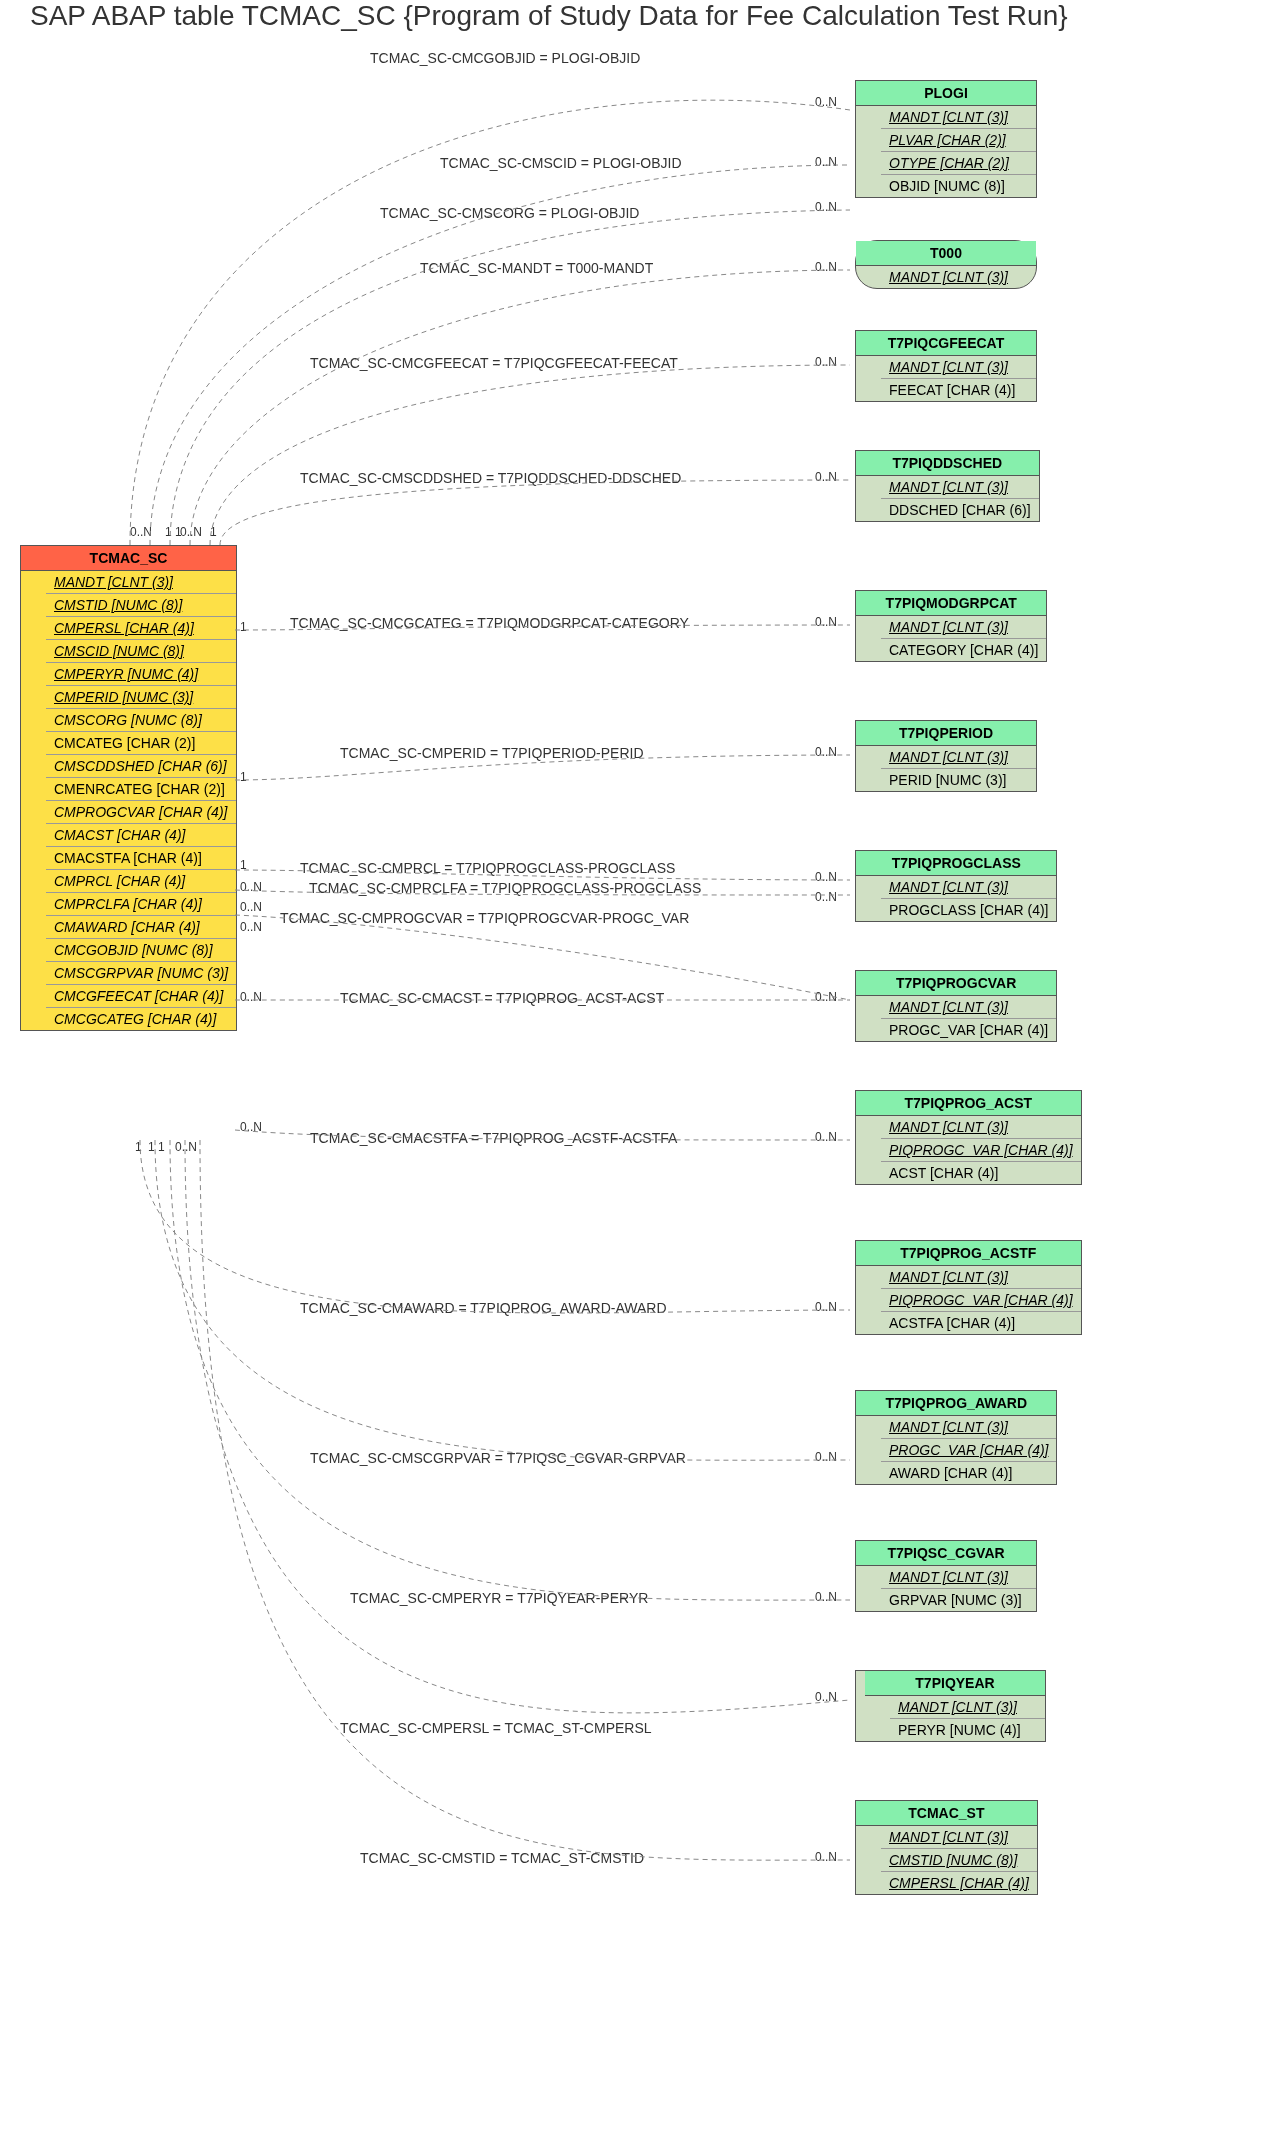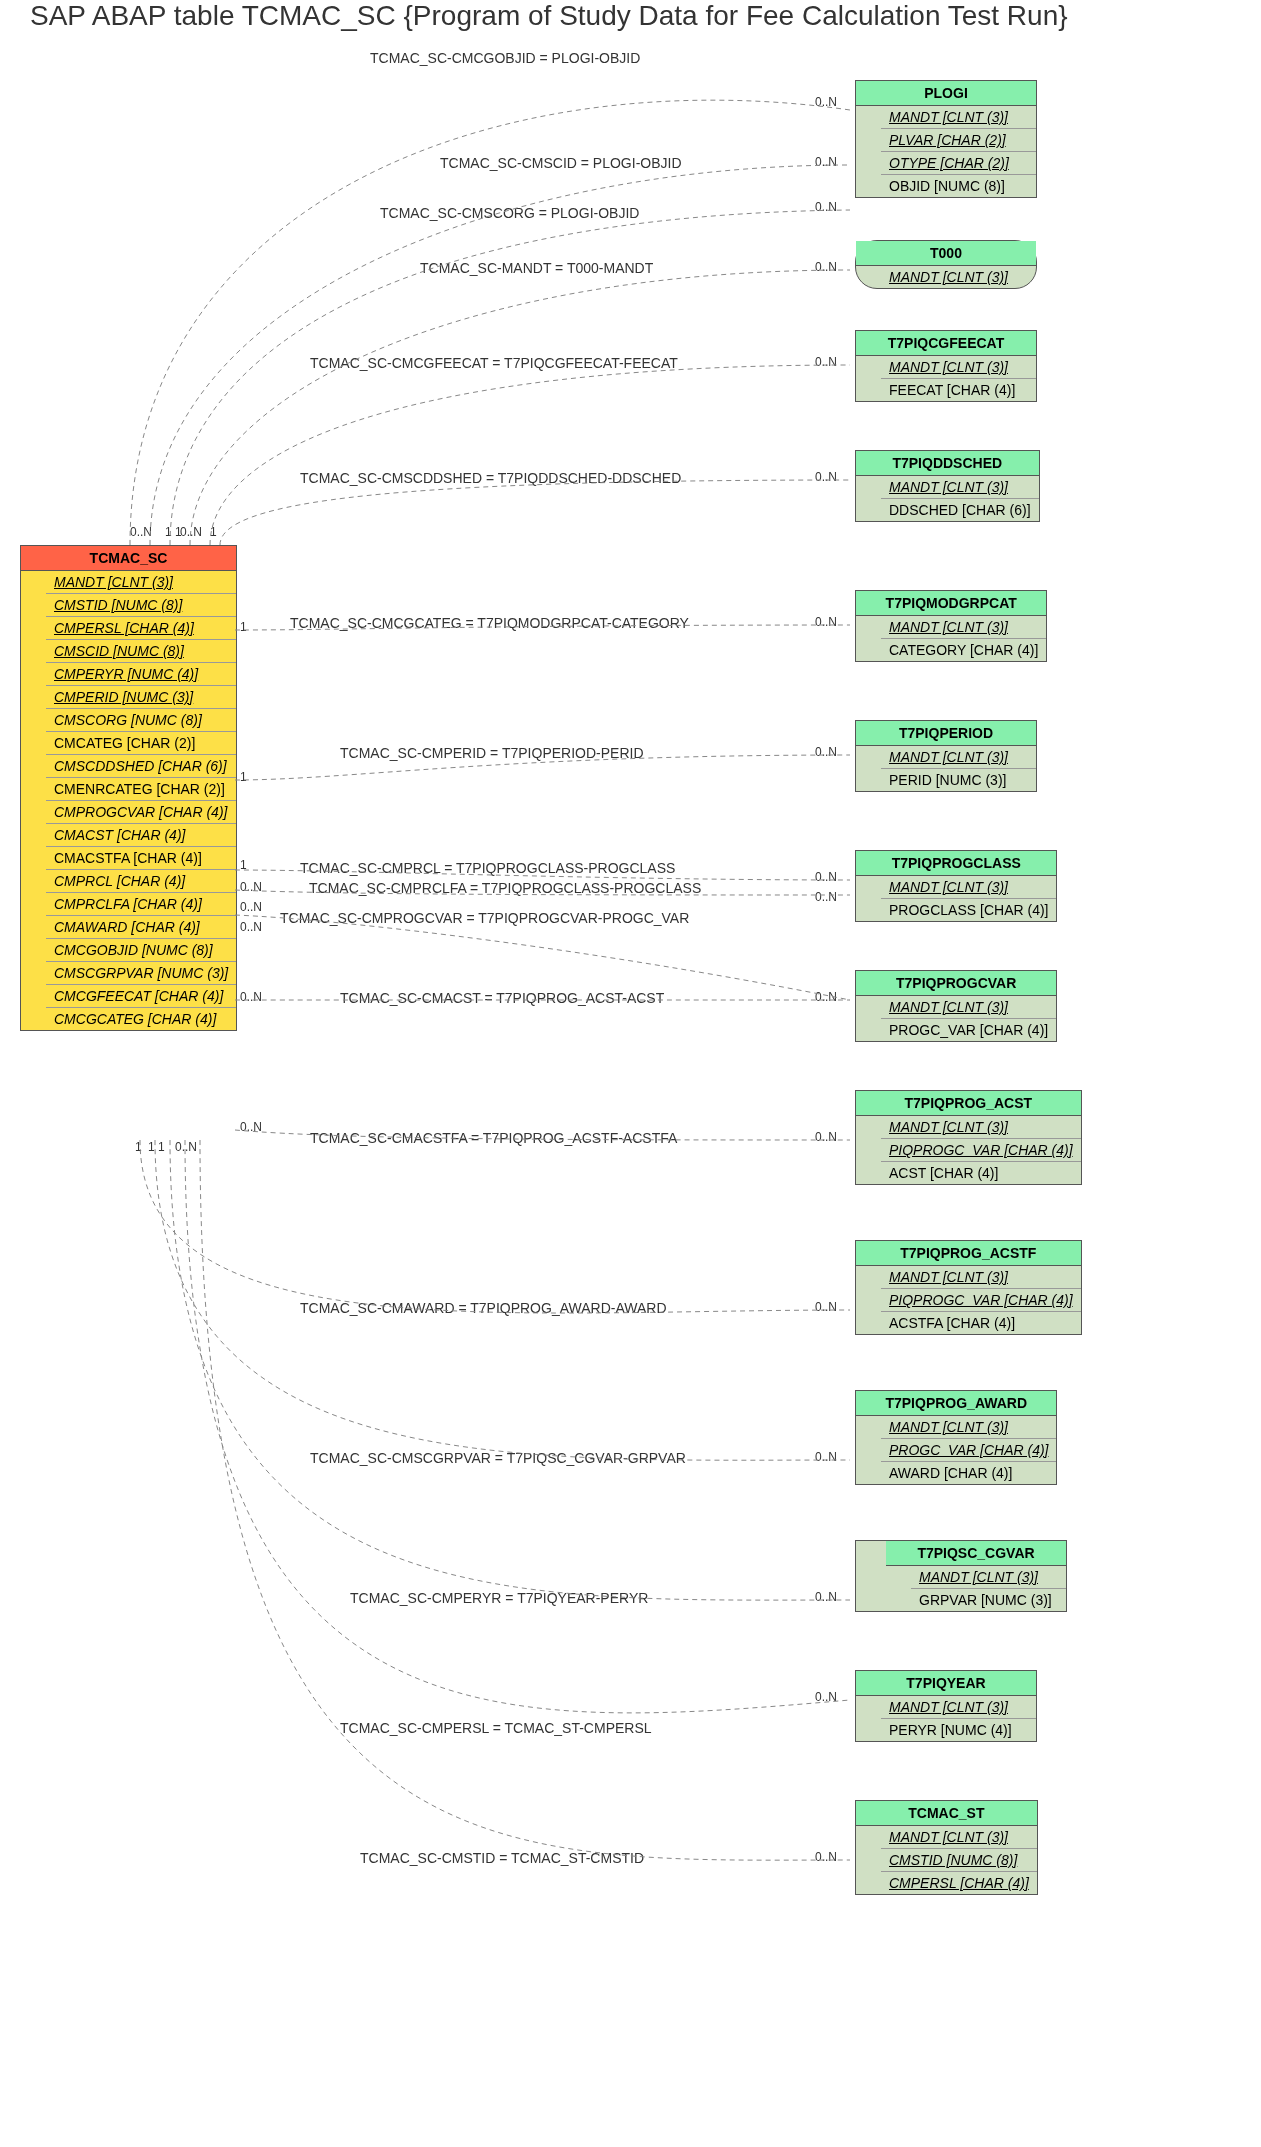--- a/index.html
+++ b/index.html
@@ -152,26 +152,26 @@
       <div class="field italic underline">MANDT [CLNT (3)]</div>
       <div class="field italic underline">PIQPROGC_VAR [CHAR (4)]</div>
       <div class="field ">ACSTFA [CHAR (4)]</div>
     </div>
     <div class="entity ref-entity" style="left: 855px; top: 1390px; min-width: 180px;">
       <div class="header">T7PIQPROG_AWARD</div>
       <div class="field italic underline">MANDT [CLNT (3)]</div>
       <div class="field italic underline">PROGC_VAR [CHAR (4)]</div>
       <div class="field ">AWARD [CHAR (4)]</div>
     </div>
-    <div class="entity ref-entity" style="left: 855px; top: 1540px; min-width: 180px; padding-left: 30px;">
+    <div class="entity ref-entity" style="left: 855px; top: 1540px; min-width: 180px;">
       <div class="header">T7PIQSC_CGVAR</div>
       <div class="field italic underline">MANDT [CLNT (3)]</div>
       <div class="field ">GRPVAR [NUMC (3)]</div>
     </div>
-    <div class="entity ref-entity" style="left: 855px; top: 1670px; min-width: 180px;">
+    <div class="entity ref-entity" style="left: 855px; top: 1670px; min-width: 180px; padding-left: 9px;">
       <div class="header">T7PIQYEAR</div>
       <div class="field italic underline">MANDT [CLNT (3)]</div>
       <div class="field ">PERYR [NUMC (4)]</div>
     </div>
     <div class="entity ref-entity" style="left: 855px; top: 1800px; min-width: 180px;">
       <div class="header">TCMAC_ST</div>
       <div class="field italic underline">MANDT [CLNT (3)]</div>
       <div class="field italic underline">CMSTID [NUMC (8)]</div>
       <div class="field italic underline">CMPERSL [CHAR (4)]</div>
     </div>

